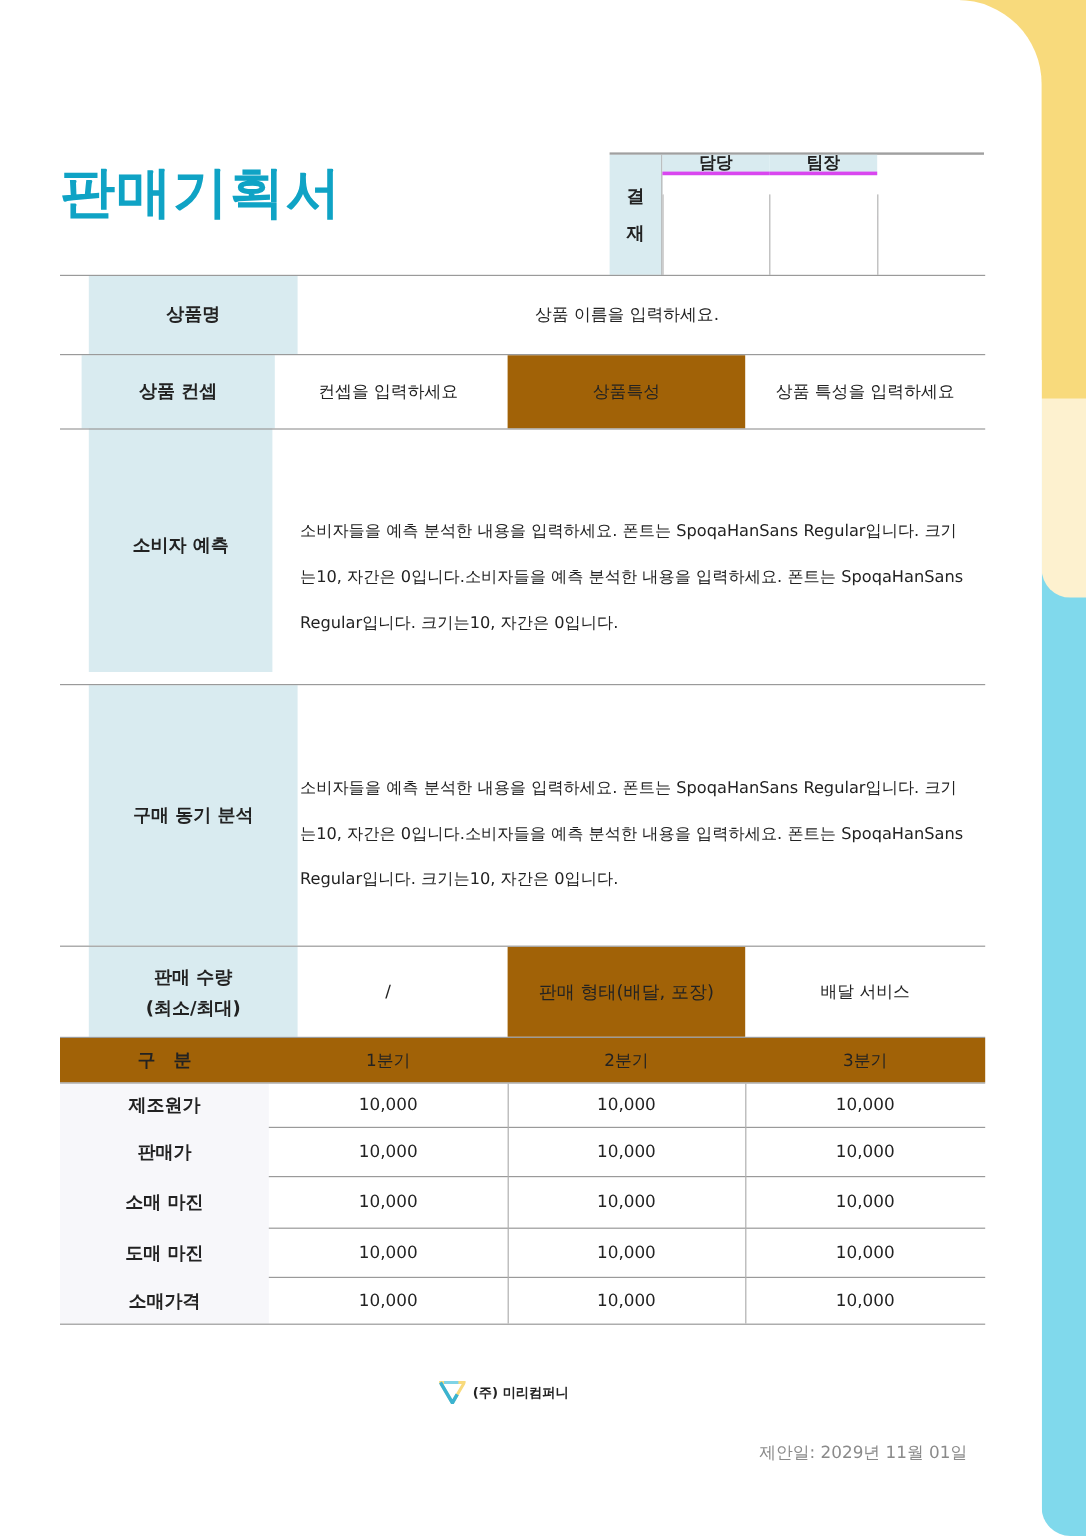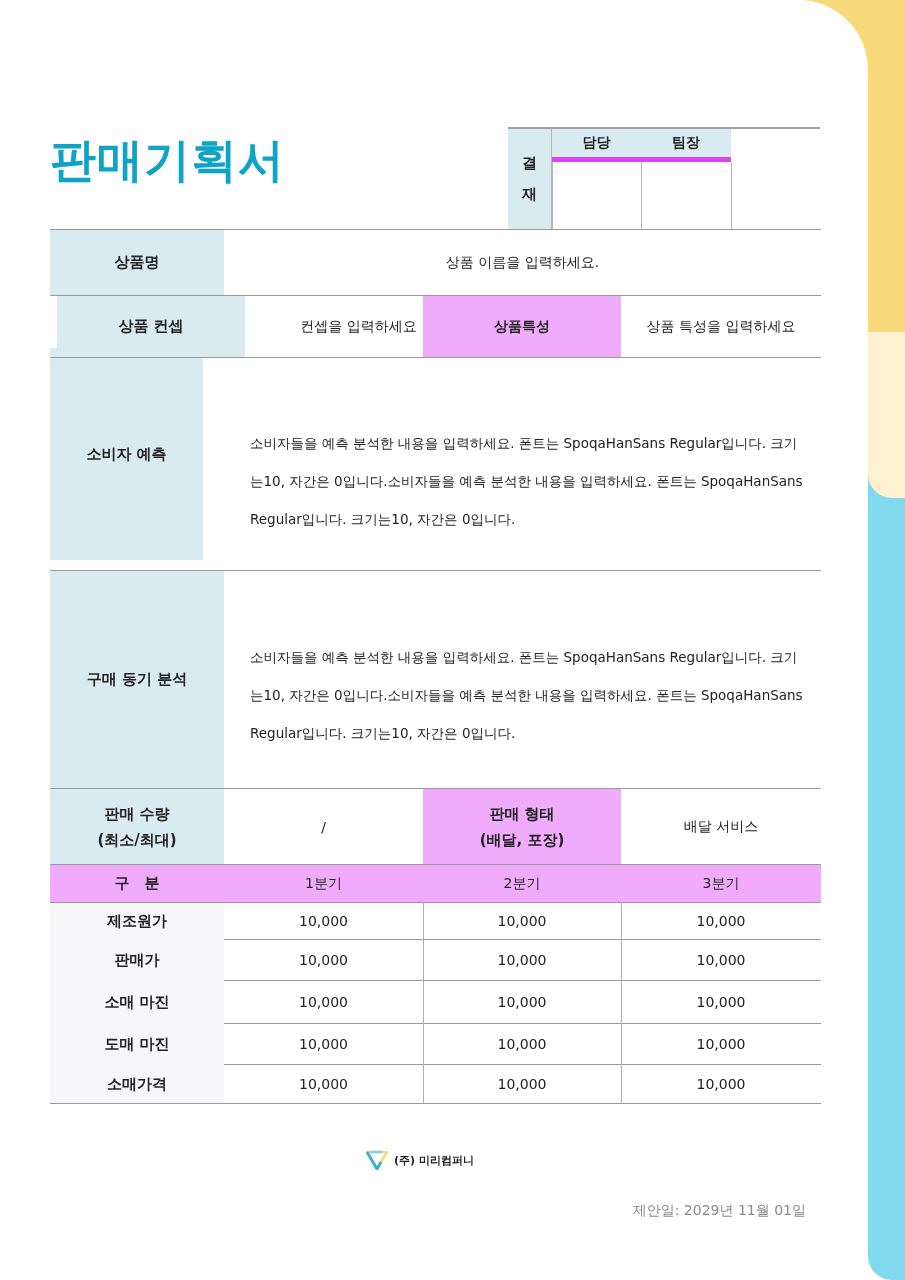--- a/index.html
+++ b/index.html
@@ -11,27 +11,27 @@
   .deco-cream { position:absolute; left:868px; top:0; width:60px; height:498px; background:#fdf1cf; border-bottom-left-radius:24px; }
   .deco-yellow { position:absolute; left:800px; top:0; width:120px; height:332px; background:#f8da7c; border-bottom-left-radius:24px; }
   .page { position:absolute; left:0; top:0; width:868px; height:1280px; background:#fff; border-top-right-radius:70px; border-bottom-right-radius:0; }
   .page-cover { position:absolute; left:790px; top:300px; width:78px; height:980px; background:#fff; }
 
   .title { position:absolute; left:50px; top:130px; font-size:46px; font-weight:bold; color:#0fa3c5; letter-spacing:1px; }
 
   
   .approval { position:absolute; left:508px; top:127px; width:312px; height:102px; border-top:2px solid #a0a0a0; }
   .ap-label { position:absolute; left:0; top:0; width:44px; height:100px; background:#d9ebf0; display:flex; flex-direction:column; align-items:center; justify-content:center; gap:12px; font-size:15px; font-weight:bold; border-right:1px solid #b5b5b5; }
-  .ap-head { position:absolute; top:0; height:33px; background:#d9ebf0; display:flex; align-items:center; justify-content:center; font-size:14px; font-weight:bold; border-bottom:5px solid #d946ef;text-align:center; }
+  .ap-head { position:absolute; top:0; height:17px; background:#d9ebf0; display:flex; align-items:center; justify-content:center; font-size:14px; font-weight:bold; border-bottom:3px solid #d946ef;text-align:center; }
   .ap-cell { position:absolute; top:33px; height:67px; background:#fff; border-left:1px solid #b5b5b5; }
   .hline { position:absolute; left:50px; width:771px; height:1px; background:#9a9a9a; }
   .cell { position:absolute; display:flex; align-items:center; justify-content:center; text-align:center; font-size:14px; color:#222; }
-  .lbl { background:#d9ebf0; font-weight:bold; font-size:15px; }
+  .lbl { background:#d9ebf0; font-weight:bold; font-size:15px;margin-left:24px; }
   .lbl2 { background:#f7f7fa; font-weight:bold; font-size:15px; }
-  .hdr { background:#f0abfc;font-weight:bold; }
+  .hdr { background:#a16207; }
   .para { justify-content:flex-start; text-align:left; align-items:flex-start; padding:0 14px 0 26px; font-size:13.5px; line-height:38px; }
   .vline { position:absolute; width:1px; background:#b0b0b0; }
 
   .footer-logo { position:absolute; left:366px; top:1150px; display:flex; align-items:center; gap:6px; }
   .footer-name { font-size:11px; font-weight:bold; color:#222; }
   .date { position:absolute; left:0; top:1202px; width:806px; text-align:right; font-size:14px; color:#8a8a8a; }
 </style>
 </head>
 <body>
 
@@ -52,37 +52,37 @@
   <div class="ap-head" style="left:133px;width:90px;">팀장</div>
   <div class="ap-head" style="left:223px;width:89px;margin-top:37px;">부사장</div>
   <div class="ap-cell" style="left:44px;width:89px;"></div>
   <div class="ap-cell" style="left:133px;width:90px;"></div>
   <div class="ap-cell" style="left:223px;width:89px;"></div>
 </div>
 
 <div class="cell lbl" style="left:50px;top:230px;width:174px;height:65px;">상품명</div>
 <div class="cell" style="left:224px;top:230px;width:597px;height:65px;">상품 이름을 입력하세요.</div>
 
-<div class="cell lbl" style="left:57px;top:296px;width:188px;height:61px;">상품 컨셉</div>
-<div class="cell" style="left:224px;top:296px;width:199px;height:61px;margin-left:35px;">컨셉을 입력하세요</div>
+<div class="cell lbl" style="left:44px;top:296px;width:161px;height:61px;">상품 컨셉</div>
+<div class="cell" style="left:224px;top:296px;width:199px;height:61px;">컨셉을 입력하세요</div>
 <div class="cell hdr" style="left:423px;top:296px;width:198px;height:61px;">상품특성</div>
 <div class="cell" style="left:621px;top:296px;width:200px;height:61px;">상품 특성을 입력하세요</div>
 
 <div class="cell lbl" style="left:50px;top:348px;width:153px;height:212px;">소비자 예측</div>
 <div class="cell para" style="left:224px;top:424px;width:597px;height:100px;">소비자들을 예측 분석한 내용을 입력하세요. 폰트는 SpoqaHanSans Regular입니다. 크기는10, 자간은 0입니다.소비자들을 예측 분석한 내용을 입력하세요. 폰트는 SpoqaHanSans Regular입니다. 크기는10, 자간은 0입니다.</div>
 
 <div class="cell lbl" style="left:50px;top:571px;width:174px;height:217px;">구매 동기 분석</div>
 <div class="cell para" style="left:224px;top:638px;width:597px;height:100px;">소비자들을 예측 분석한 내용을 입력하세요. 폰트는 SpoqaHanSans Regular입니다. 크기는10, 자간은 0입니다.소비자들을 예측 분석한 내용을 입력하세요. 폰트는 SpoqaHanSans Regular입니다. 크기는10, 자간은 0입니다.</div>
 
 <div class="cell lbl" style="left:50px;top:789px;width:174px;height:75px;flex-direction:column;line-height:26px;">
   <span>판매 수량</span>
   <span>(최소/최대)</span>
 </div>
 <div class="cell" style="left:224px;top:789px;width:199px;height:75px;">/</div>
-<div class="cell hdr" style="left:423px;top:789px;width:198px;height:75px;flex-direction:column;line-height:26px;font-size:15px;">
+<div class="cell hdr" style="left:423px;top:789px;width:198px;height:75px;flex-direction:row;line-height:26px;font-size:15px;">
   <span>판매 형태</span>
   <span>(배달, 포장)</span>
 </div>
 <div class="cell" style="left:621px;top:789px;width:200px;height:75px;">배달 서비스</div>
 
 <div class="cell hdr" style="left:50px;top:865px;width:771px;height:37px;"></div>
 <div class="cell" style="left:50px;top:865px;width:174px;height:37px;font-weight:bold;font-size:15px;white-space:pre;">구　분</div>
 <div class="cell" style="left:224px;top:865px;width:199px;height:37px;">1분기</div>
 <div class="cell" style="left:423px;top:865px;width:198px;height:37px;">2분기</div>
 <div class="cell" style="left:621px;top:865px;width:200px;height:37px;">3분기</div>

